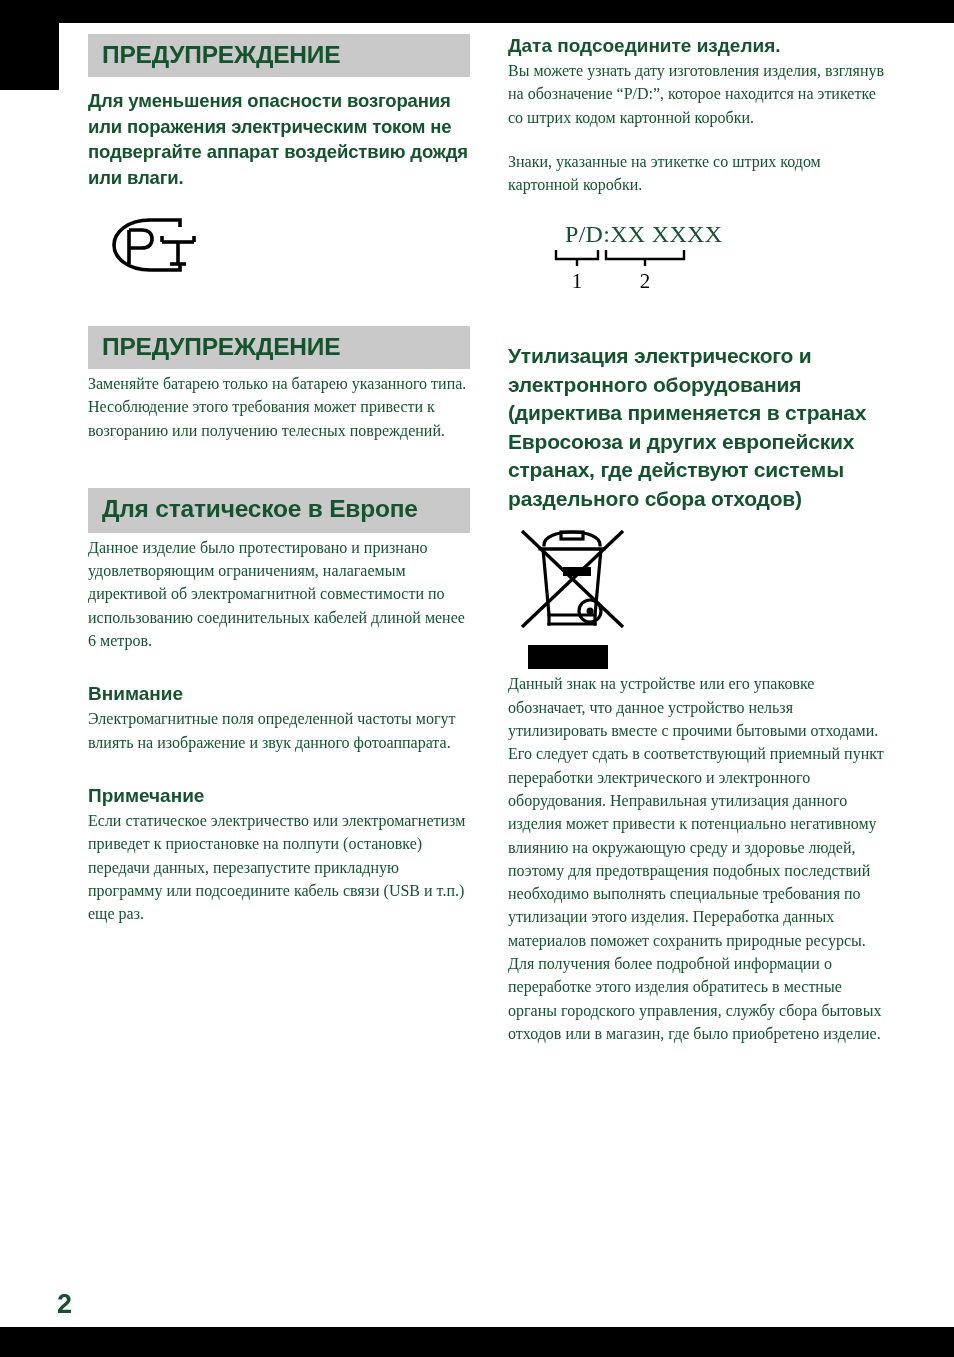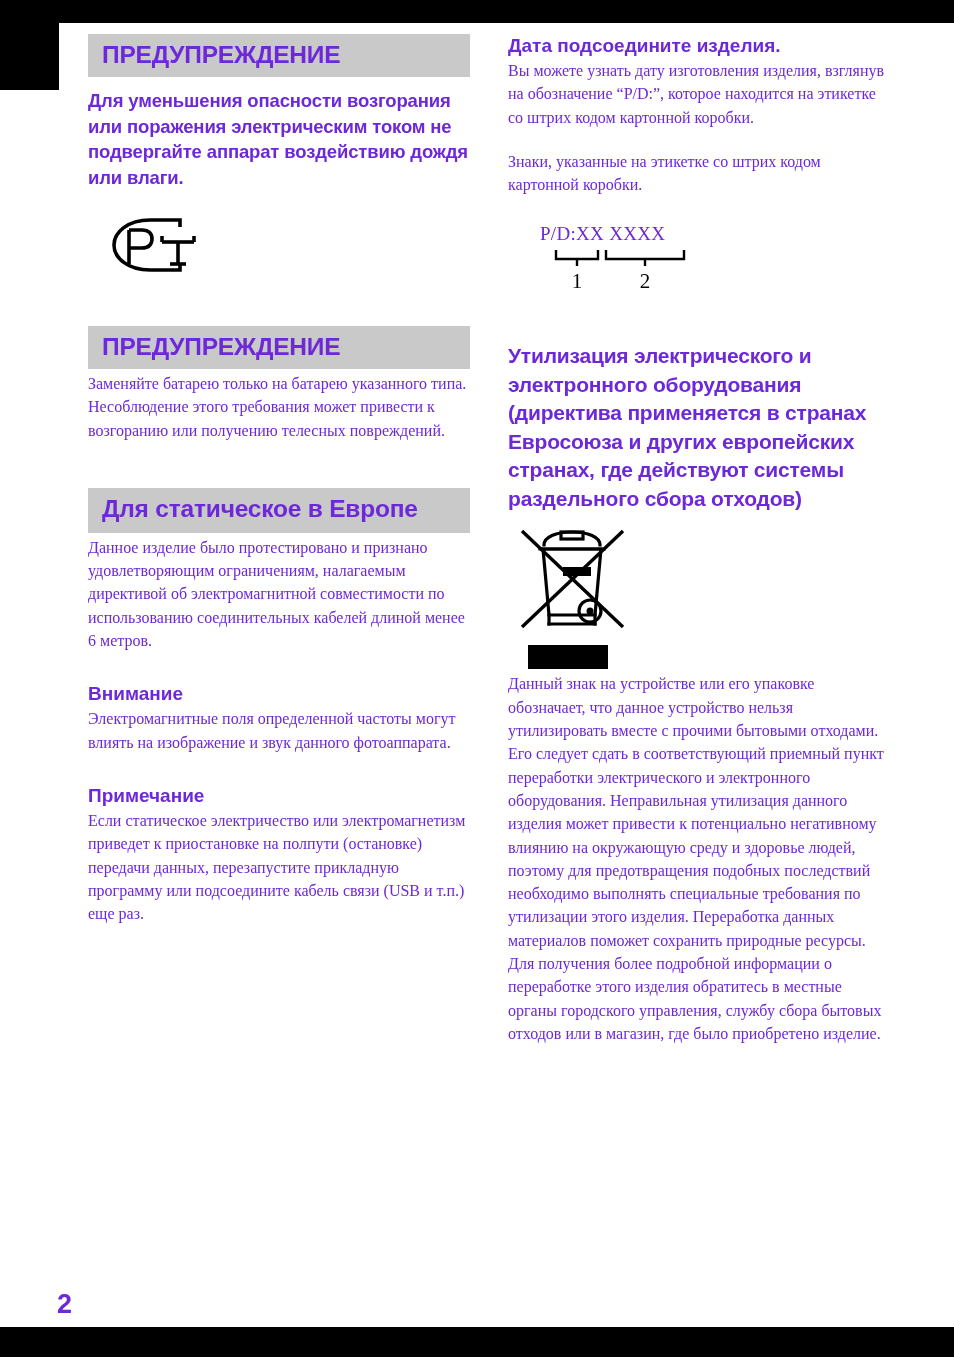--- a/index.html
+++ b/index.html
@@ -8,21 +8,21 @@
     padding: 0;
     background: #ffffff;
   }
   .page {
     position: relative;
     width: 954px;
     height: 1357px;
     background: #ffffff;
     overflow: hidden;
     font-family: "Liberation Serif", "DejaVu Serif", serif;
-    color: #6d28d9;
+    color: #14532d;
   }
 
   
   .top-bar {
     position: absolute;
     top: 0; left: 0;
     width: 954px; height: 23px;
     background: #000000;
   }
   .corner-tab {
@@ -103,24 +103,24 @@
     margin-left: 14px;
   }
 
   
   .pd-block {
     margin-top: 26px;
     margin-left: 32px;
   }
   .pd-line {
     font-family: "Liberation Serif", "DejaVu Serif", serif;
-    font-size: 19px;
+    font-size: 24px;
     line-height: 24px;
     letter-spacing: 0.3px;
-    margin-left: 0;
+    margin-left: 25px;
   }
 
   
   .legend {
     margin-top: 30px;
     margin-left: 58px;
   }
   .legend p {
     font-family: "Liberation Serif", "DejaVu Serif", serif;
     font-size: 17.6px;

